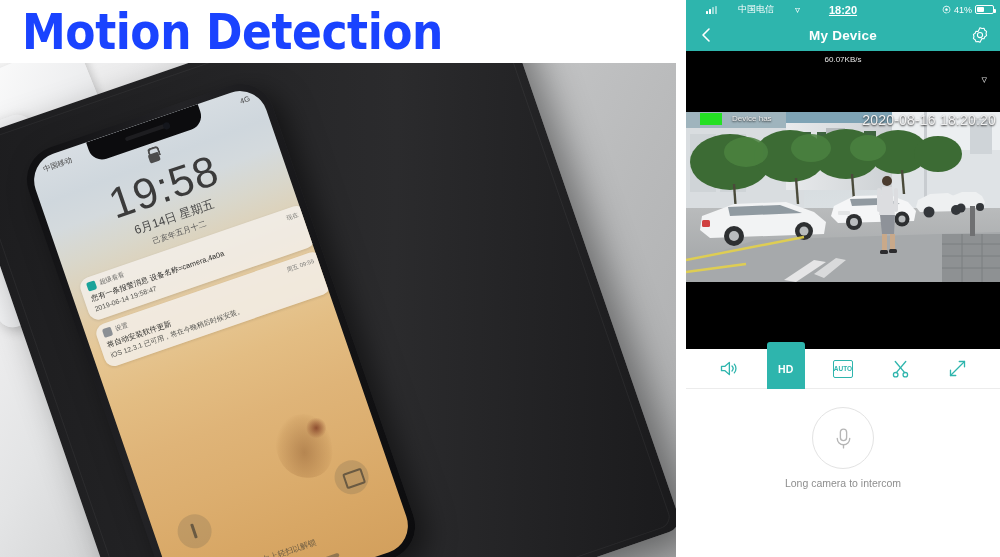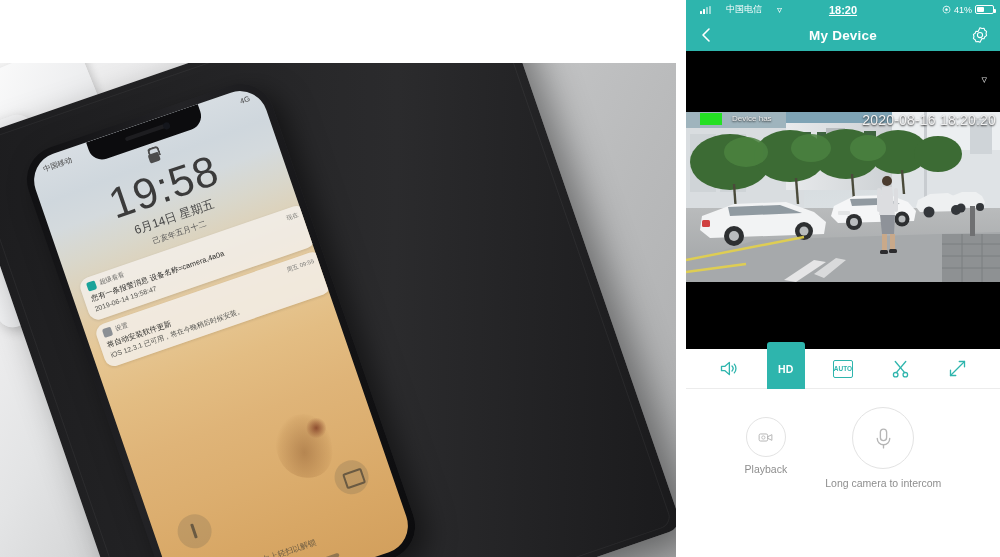--- a/index.html
+++ b/index.html
@@ -120,21 +120,21 @@
     background:radial-gradient(ellipse at 50% 60%, rgba(150,100,55,.55), rgba(175,125,70,.18) 62%, transparent 74%);
     border-radius:48% 52% 42% 58%; transform:rotate(14deg); z-index:3;}
   .footprint:after{ content:""; position:absolute; right:4px; top:4px; width:20px; height:22px;
     background:radial-gradient(circle, rgba(120,50,30,.75), transparent 70%); border-radius:50%;}
 
   
   .app { position:absolute; left:686px; top:0; width:314px; height:557px; background:#ffffff; }
 
   .statusbar{ position:relative; height:19px; background:var(--teal); color:#fff;
     display:flex; align-items:center; font-size:9px; }
-  .sb-left{ position:absolute; left:14px; display:flex; align-items:center; gap:15px;}
+  .sb-left{ position:absolute; left:20px; display:flex; align-items:center; gap:21px;}
   .sb-center{ position:absolute; left:0; width:100%; text-align:center; font-weight:bold; font-size:11px;text-decoration:underline;}
   .sb-right{ position:absolute; right:6px; display:flex; align-items:center; gap:3px; font-size:9px;}
   .bars{ display:flex; align-items:flex-end; gap:1px; height:8px;}
   .bars i{ display:block; width:2px; background:#fff; border-radius:.5px;}
   .bars i:nth-child(1){height:3px} .bars i:nth-child(2){height:5px}
   .bars i:nth-child(3){height:6.5px;opacity:.5} .bars i:nth-child(4){height:8px;opacity:.5}
   .wifi-g{ font-size:10px; line-height:10px;}
   .batt{ width:19px; height:9px; border:1px solid #fff; border-radius:2px; position:relative;}
   .batt:after{content:"";position:absolute;right:-3px;top:2.5px;width:2px;height:4px;background:#fff;border-radius:0 1px 1px 0;}
   .batt span{ position:absolute; left:1px; top:1px; bottom:1px; width:41%; background:#fff; border-radius:1px;}
@@ -186,20 +186,23 @@
 
   :root{ --teal:#2eb5ad; }
 </style>
 </head>
 <body>
 
 <div id="root">
 
   <div class="left-panel">
 
+    <div class="title-band">
+      <div class="title-text">Motion Detection</div>
+    </div>
 
     <div class="photo">
       <div class="bg-wall"></div>
       <div class="sensor-a"></div>
       <div class="sensor-b"></div>
       <div class="sensor-btn"></div>
 
       <div class="notebook"></div>
 
       <div class="phone">
@@ -284,20 +287,21 @@
       <span class="nav-title">My Device</span>
       <span class="nav-gear">
         <svg viewBox="0 0 24 24" width="20" height="20">
           <path d="M12 3.2 l2.3 1.1 2.5-.3 1 2.3 2.1 1.4-.6 2.5.6 2.5-2.1 1.4-1 2.3-2.5-.3L12 20.8 9.7 19.7l-2.5.3-1-2.3-2.1-1.4.6-2.5-.6-2.5 2.1-1.4 1-2.3 2.5.3z" fill="none" stroke="#fff" stroke-width="1.3" stroke-linejoin="round"></path>
           <circle cx="12" cy="12" r="3.1" fill="none" stroke="#fff" stroke-width="1.3"></circle>
         </svg>
       </span>
     </div>
 
     <div class="video">
+      <div class="vid-rate">60.07KB/s</div>
       <div class="vid-wifi">▿</div>
 
       <div class="frame">
         <svg viewBox="0 0 314 170" width="314" height="170" preserveAspectRatio="none">
           <defs>
             <linearGradient id="sky" x1="0" y1="0" x2="0" y2="1">
               <stop offset="0" stop-color="#cfd6da"></stop>
                 <stop offset="1" stop-color="#e3e7e9"></stop>
             </linearGradient>
             <linearGradient id="road" x1="0" y1="0" x2="0" y2="1">
@@ -449,30 +453,20 @@
           <path d="M14 4 h6 v6" fill="none" stroke="#2eb5ad" stroke-width="1.5" stroke-linecap="round" stroke-linejoin="round"></path>
           <path d="M10 20 H4 v-6" fill="none" stroke="#2eb5ad" stroke-width="1.5" stroke-linecap="round" stroke-linejoin="round"></path>
           <line x1="20" y1="4" x2="4" y2="20" stroke="#2eb5ad" stroke-width="1.5" stroke-linecap="round"></line>
         </svg>
       </span>
     </div>
 
     <div class="actions">
       <div class="act-row">
 
-        <div class="act">
-          <div class="act-c">
-            <svg viewBox="0 0 24 24" width="17" height="17">
-              <rect x="3" y="7" width="12" height="10" rx="2" fill="none" stroke="#b6b6b6" stroke-width="1.4"></rect>
-              <path d="M15 11 L21 8 v8 l-6 -3 Z" fill="none" stroke="#b6b6b6" stroke-width="1.4" stroke-linejoin="round"></path>
-              <circle cx="9" cy="12" r="2.3" fill="none" stroke="#b6b6b6" stroke-width="1.2"></circle>
-            </svg>
-          </div>
-          <div class="act-lbl">Playback</div>
-        </div>
 
         <div class="act">
           <div class="act-c big">
             <svg viewBox="0 0 24 24" width="25" height="25">
               <rect x="9" y="3" width="6" height="11" rx="3" fill="none" stroke="#b6b6b6" stroke-width="1.3"></rect>
               <path d="M6 12 a6 6 0 0 0 12 0" fill="none" stroke="#b6b6b6" stroke-width="1.3" stroke-linecap="round"></path>
               <line x1="12" y1="18" x2="12" y2="21" stroke="#b6b6b6" stroke-width="1.3" stroke-linecap="round"></line>
             </svg>
           </div>
           <div class="act-lbl mid">Long camera to intercom</div>

